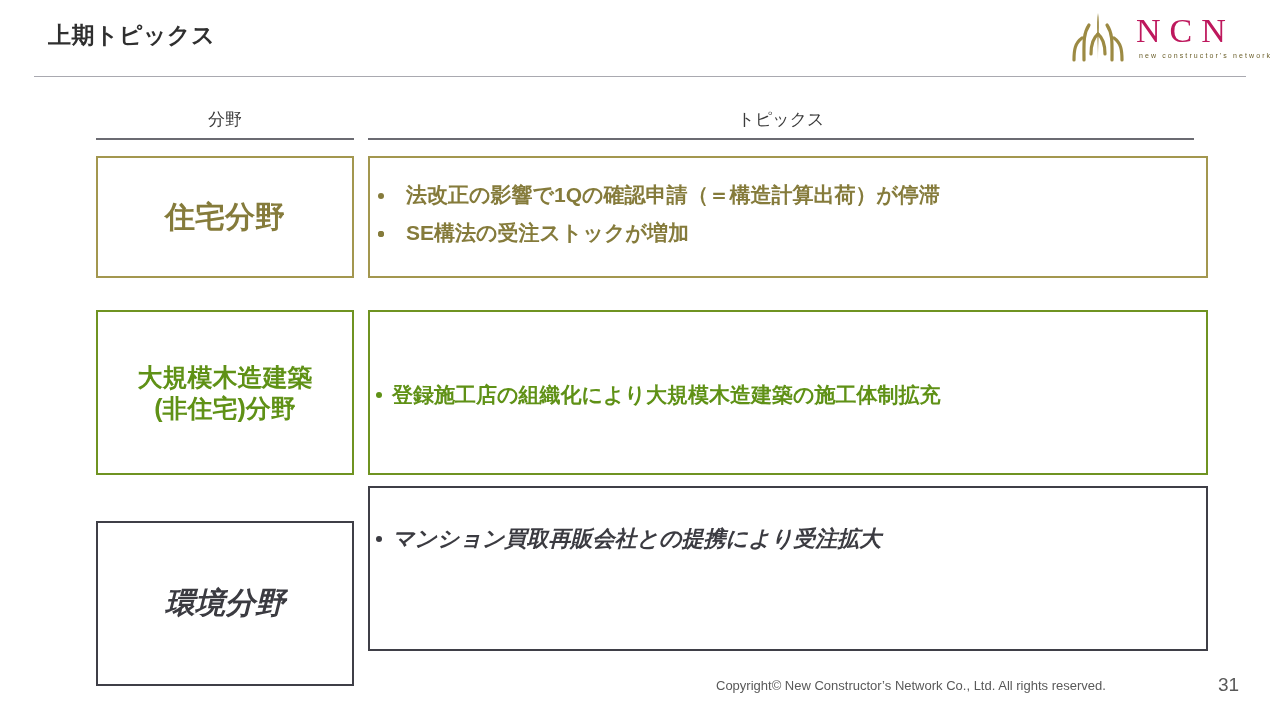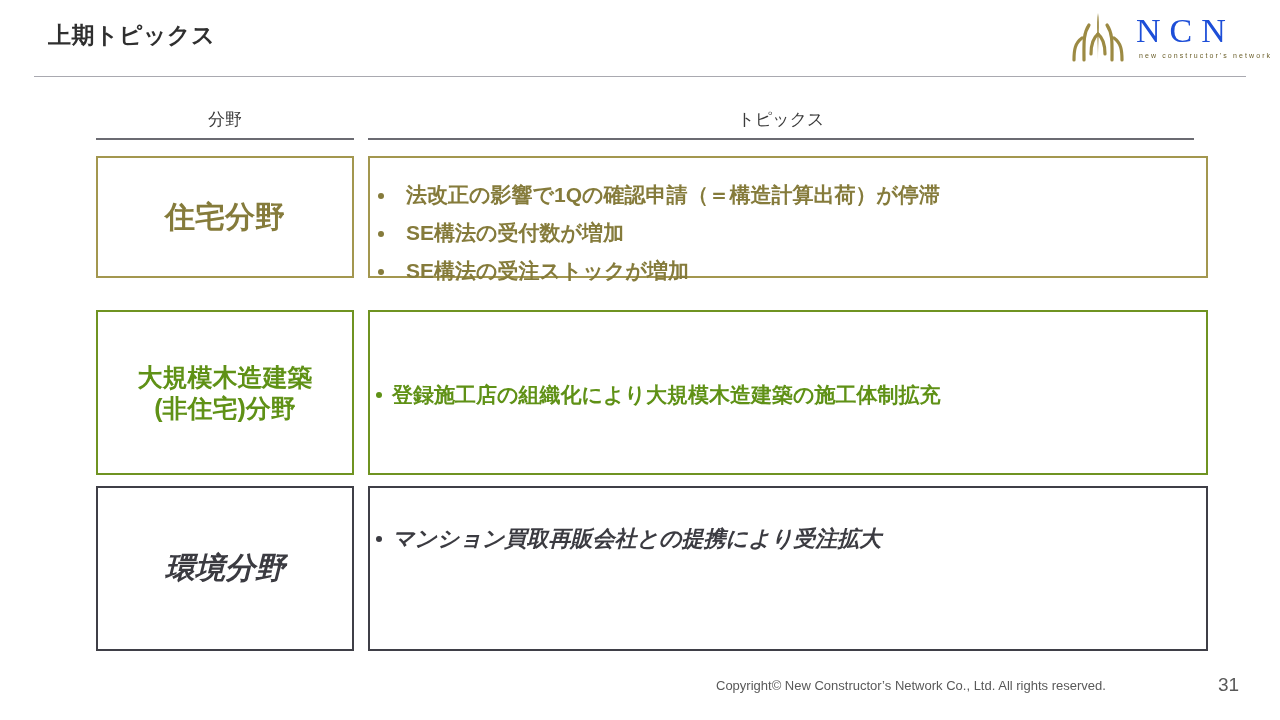--- a/index.html
+++ b/index.html
@@ -51,21 +51,21 @@
     width: 72px;
     height: 52px;
   }
   .logo-ncn {
     position: absolute;
     left: 86px;
     top: 4px;
     font-size: 34px;
     letter-spacing: 9px;
     font-weight: normal;
-    color: #1d4ed8;
+    color: #be185d;
     font-family: "Liberation Serif", "DejaVu Serif", serif;
   }
   .logo-tagline {
     position: absolute;
     left: 89px;
     top: 44px;
     font-size: 7px;
     letter-spacing: 2.1px;
     color: #6b5f2a;
     white-space: nowrap;
@@ -116,21 +116,21 @@
   .row1 { top: 156px; height: 122px; }
   .row2 { top: 310px; height: 165px; }
   .row3 { top: 486px; height: 165px; }
 
   .c-gold  { border-color: #a3974f; }
   .c-green { border-color: #6f9321; }
   .c-gray  { border-color: #3f3f47; font-style: italic; }
 
   .t-gold  { color: #857b3b; }
   .t-green { color: #5f9116; }
-  .t-gray  { color: #3b3b41; }
+  .t-gray  { color: #3b3b41; margin-top: 35px; }
 
   .label-fs-lg { font-size: 30px; }
   .label-fs-md { font-size: 25px; }
 
   
   ul.bullets {
     list-style: none;
     margin: 0;
     padding: 0;
     position: absolute;
@@ -221,21 +221,21 @@
 
 <div class="col-head col-head-left">分野</div>
 <div class="col-head col-head-right">トピックス</div>
 <div class="head-rule head-rule-left"></div>
 <div class="head-rule head-rule-right"></div>
 
 <div class="box box-label label-left row1 c-gold t-gold label-fs-lg">住宅分野</div>
 <div class="box box-content content-right row1 c-gold">
   <ul class="bullets list-r1 t-gold">
     <li><span class="dot"></span><span>法改正の影響で1Qの確認申請（＝構造計算出荷）が停滞</span></li>
-    <li><span class="dot"></span><span>SE構法の受付数が増加</span></li>
+    <li><span class="dot"></span></li>
     <li><span class="dot"></span><span>SE構法の受注ストックが増加</span></li>
   </ul>
 </div>
 
 <div class="box box-label label-left row2 c-green t-green label-fs-md">
   <div>
     <div>大規模木造建築</div>
     <div>(非住宅)分野</div>
   </div>
 </div>

